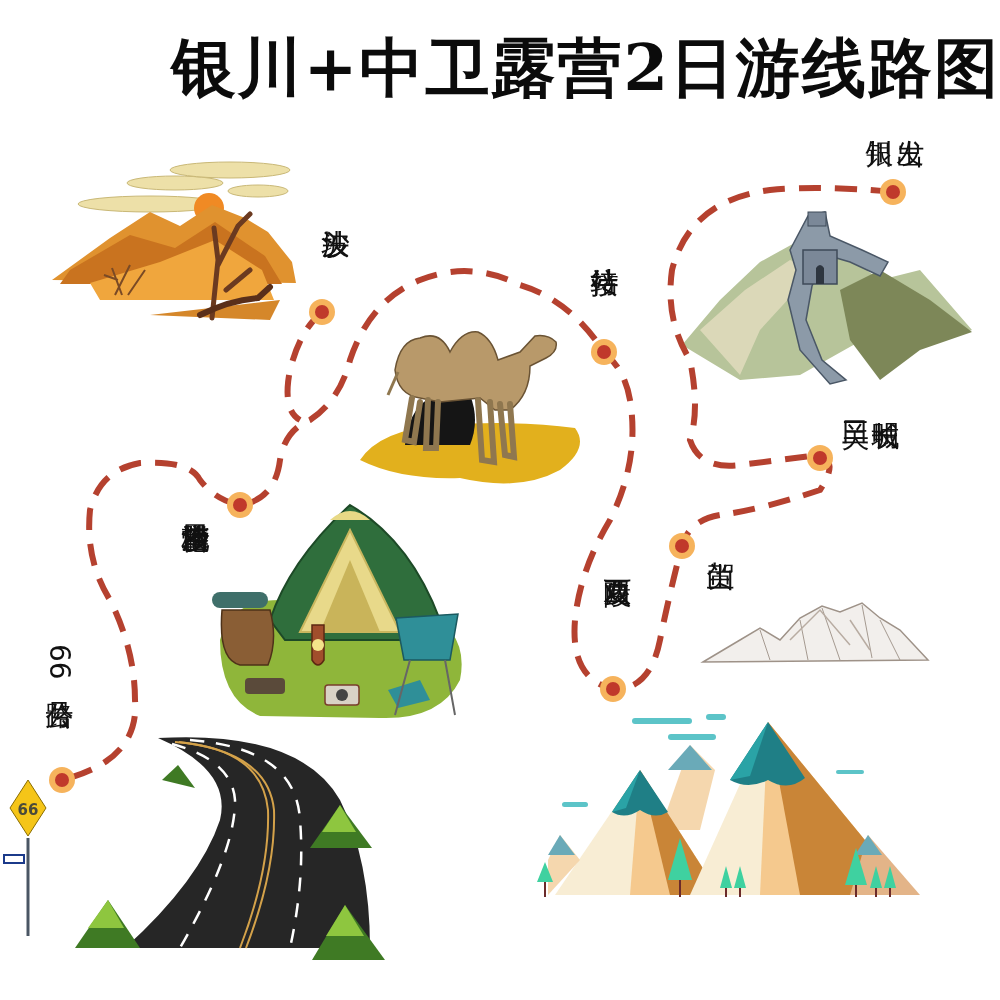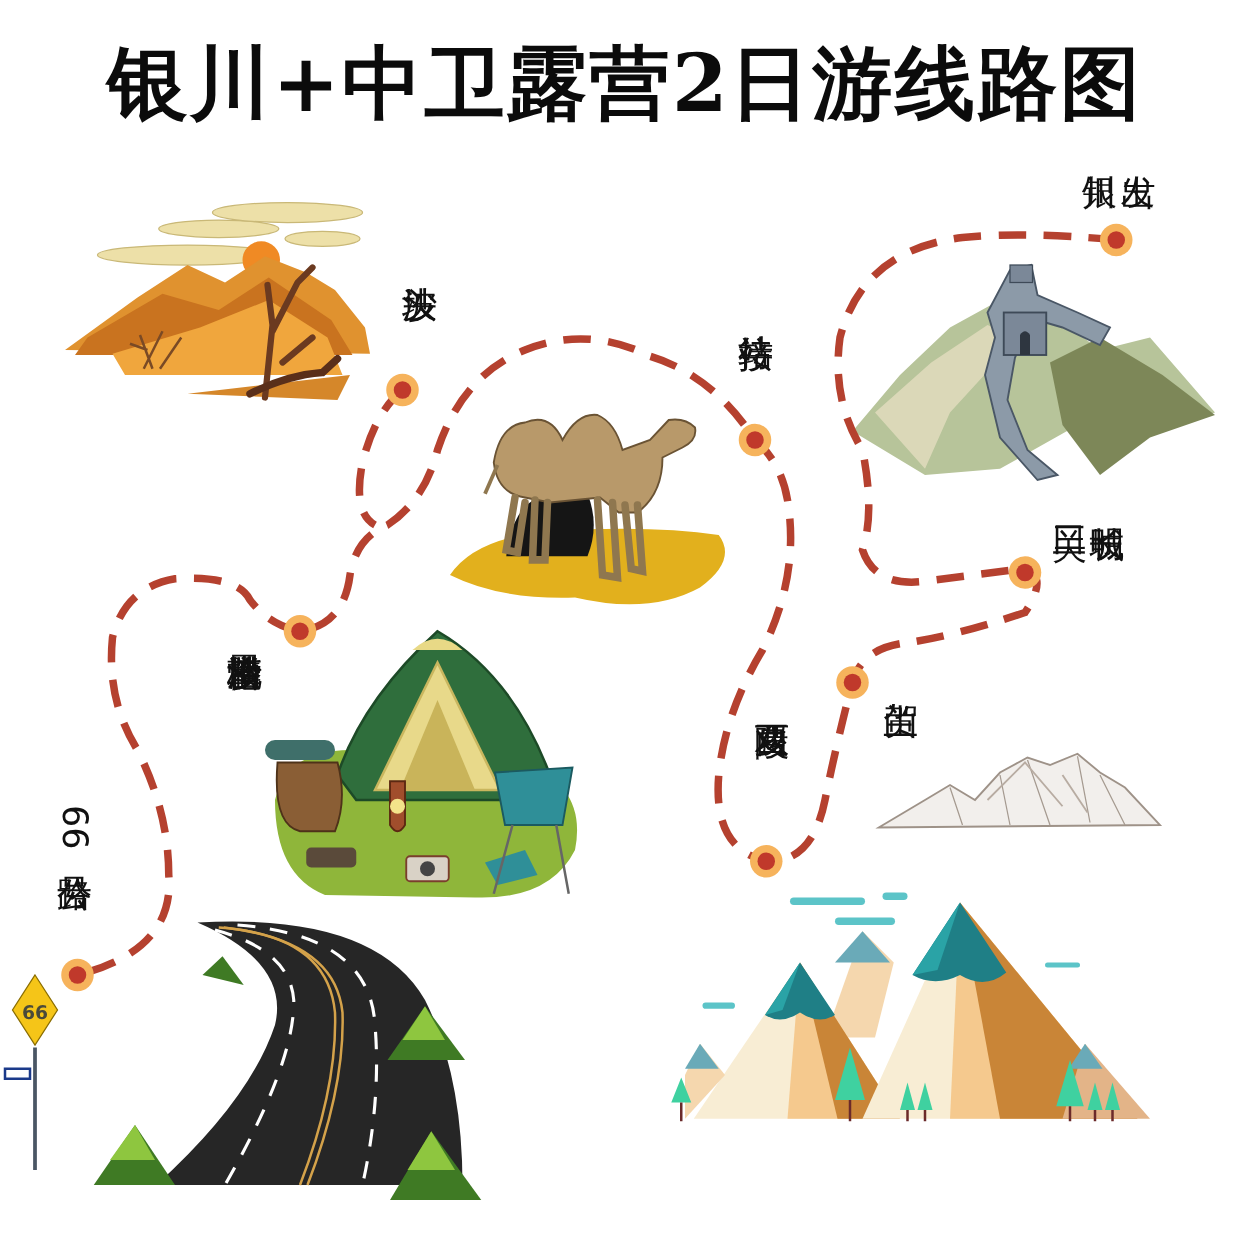--- a/index.html
+++ b/index.html
@@ -1,18 +1,18 @@
 <!DOCTYPE html>
 <html><head>
 <meta charset="utf-8">
 <style>
   html, body { margin: 0; padding: 0; background: #ffffff; }
   body { width: 1000px; height: 1000px; position: relative; overflow: hidden;
          font-family: "DejaVu Sans", "Liberation Sans", sans-serif; }
-  .title { position: absolute; left: 0; top: 28px; width: 1000px; text-align: center;
+  .title { position: absolute; left: 0; top: 28px; width: 1000px; text-align: right;
            font-family: "DejaVu Serif", "Liberation Serif", serif; font-weight: 900;
            font-size: 64px; letter-spacing: 2px; color: #0b0b0b; line-height: 80px; }
   svg.canvas { position: absolute; left: 0; top: 0; }
   .label { position: absolute; color: #111; font-size: 28px; line-height: 31px;
            writing-mode: vertical-rl; font-family: "DejaVu Sans", sans-serif; }
 </style>
 </head>
 <body>
 
 <div class="title">银川+中卫露营2日游线路图</div>

